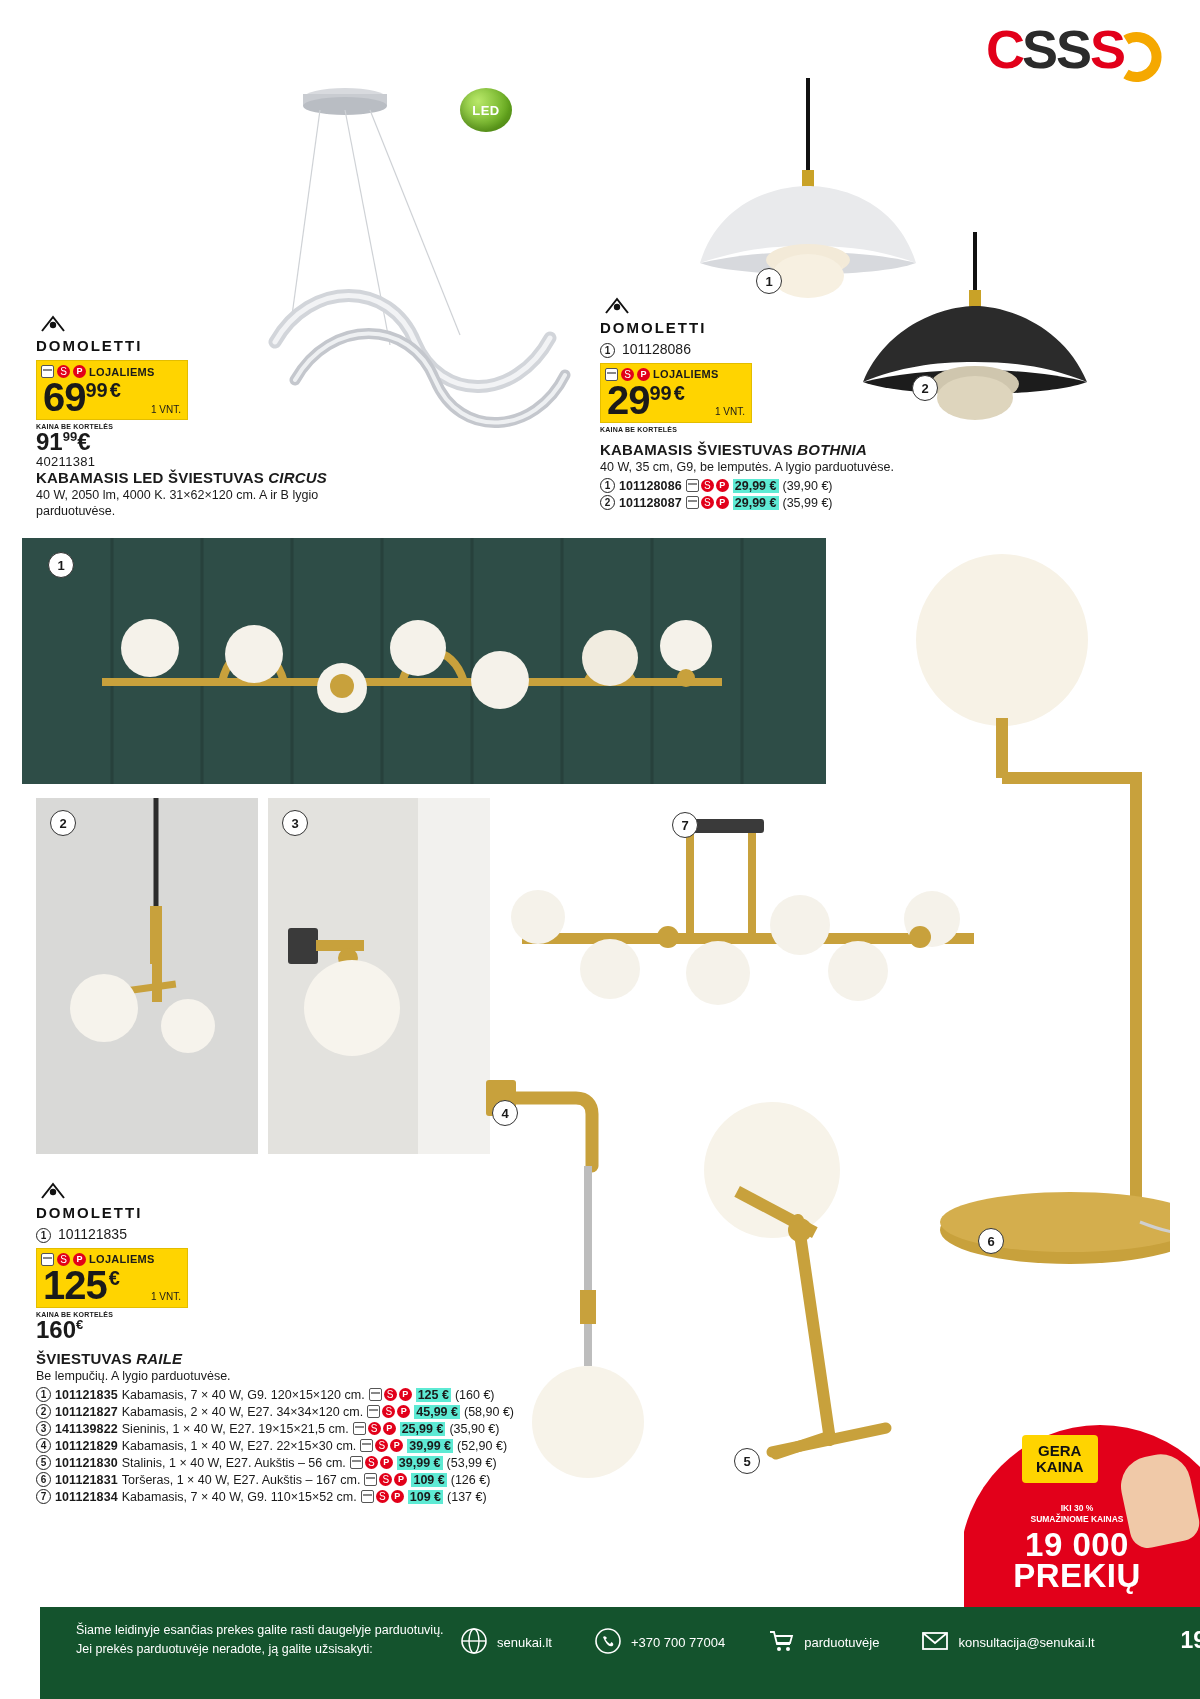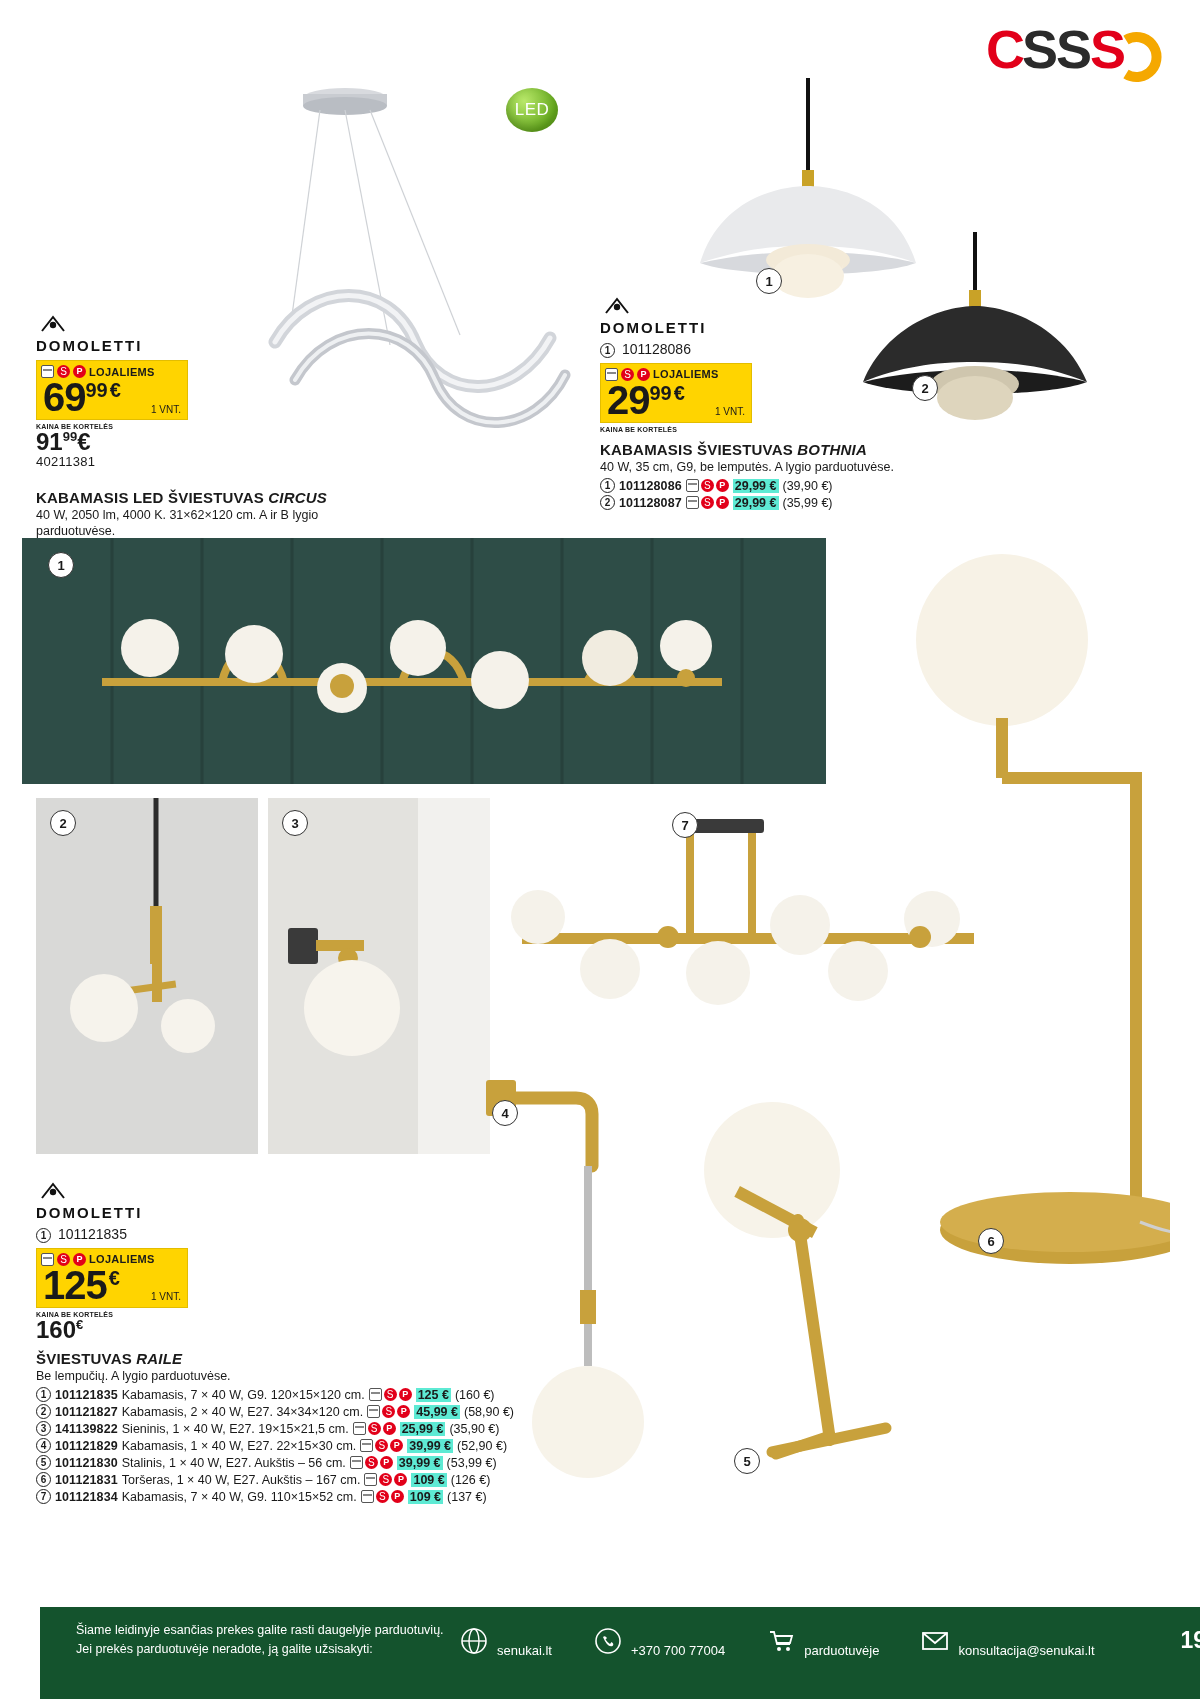--- a/index.html
+++ b/index.html
@@ -12,26 +12,26 @@
     color: #1a1a1a;
   }
   .page { position: relative; width: 1200px; height: 1699px; }
 
   
   .logo { position: absolute; right: 34px; top: 24px; width: 180px; height: 60px; }
   .logo svg { width: 100%; height: 100%; }
 
   
   .led-badge {
-    position: absolute; left: 506px; top: 88px;
+    position: absolute; left: 460px; top: 88px;
     width: 52px; height: 44px;
     background: radial-gradient(circle at 35% 30%, #b9e86a, #64a81d 70%);
     border-radius: 50%;
     display: flex; align-items: center; justify-content: center;
-    color: #fff; font-weight: normal; font-size: 17px; letter-spacing: .5px;
+    color: #fff; font-weight: bold; font-size: 13px; letter-spacing: .5px;
     box-shadow: inset 0 -5px 10px rgba(0,0,0,.18);
   }
 
   
   .brand { font-size: 15px; letter-spacing: 2px; font-weight: bold; color: #111; }
   .brand-mark { width: 34px; height: 22px; display:block; margin-bottom: 2px;}
   .brand-mark svg { width:100%; height:100%; }
 
   
   .price-card {
@@ -57,21 +57,21 @@
   }
   .price-int { font-size: 40px; letter-spacing: -1px; }
   .price-dec { font-size: 20px; margin-top: 3px; }
   .price-cur { font-size: 20px; margin-top: 3px; margin-left: 2px; }
   .price-unit { font-size: 10px; margin-left: auto; align-self: flex-end; padding-bottom: 2px; font-weight: normal;}
   .old-label { font-size: 7px; letter-spacing: .2px; margin-top: 3px; font-weight: bold; }
   .old-price { font-weight: bold; font-size: 24px; line-height: 1; }
   .old-price sup { font-size: 13px; }
 
   .prod-code { font-size: 13px; letter-spacing: .3px; }
-  .prod-title { font-size: 15px; font-weight: bold; letter-spacing: .2px; margin-top: 20px; }
+  .prod-title { font-size: 15px; font-weight: bold; letter-spacing: .2px; margin-top: 0; }
   .prod-title i { font-style: italic; }
   .prod-desc { font-size: 12.5px; margin-top: 2px; line-height: 1.25; }
 
   .num-circle {
     display: inline-flex; align-items: center; justify-content: center;
     width: 15px; height: 15px; border: 1px solid #222; border-radius: 50%;
     font-size: 10px; font-weight: bold; vertical-align: middle;
   }
   .photo-num {
     position: absolute; width: 26px; height: 26px; border-radius: 50%;
@@ -90,21 +90,21 @@
   
   .photo { position: absolute; overflow: hidden; }
 
   
   .footer {
     position: absolute; left: 0; bottom: 0; width: 1200px; height: 92px;
     background: #14532d; color: #fff; margin-left: 40px;
   }
   .footer-text { position: absolute; left: 36px; top: 14px; font-size: 12.5px; line-height: 1.5; }
   .footer-items { position: absolute; left: 420px; top: 20px; display: flex; gap: 42px; align-items: center; }
-  .fitem { display: flex; align-items: flex-end; gap: 9px; font-size: 13px; }
+  .fitem { display: flex; align-items: center; gap: 9px; font-size: 13px; }
   .fitem svg { width: 28px; height: 28px; }
   .page-num { position: absolute; right: 34px; top: 20px; font-size: 23px; font-weight: bold; }
 
   
   .gera {
     position: absolute; right: 0px; bottom: 74px; width: 236px; height: 200px;
     overflow: hidden;
   }
   .gera-bg {
     position: absolute; right: -40px; bottom: 0; width: 280px; height: 200px;
@@ -493,20 +493,36 @@
             <span class="ic card"></span>
             <span class="ic no">S</span>
             <span class="ic p">P</span>
           </span>
         <span class="hl">109 €</span>
         <span>(137 €)</span>
       </div>
     </div>
   </div>
 
+  <div class="gera">
+    <div class="gera-bg"></div>
+    <div class="gera-hand"></div>
+    <div class="gera-tag">
+      <div>GERA</div>
+      <div>KAINA</div>
+    </div>
+    <div class="gera-sub">
+      <div>IKI 30 %</div>
+      <div>SUMAŽINOME KAINAS</div>
+    </div>
+    <div class="gera-big">
+      <div>19 000</div>
+      <div>PREKIŲ</div>
+    </div>
+  </div>
 
   <div class="footer">
     <div class="footer-text">
       <div>Šiame leidinyje esančias prekes galite rasti daugelyje parduotuvių.</div>
       <div>Jei prekės parduotuvėje neradote, ją galite užsisakyti:</div>
     </div>
     <div class="footer-items">
       <div class="fitem">
         <span>
           <svg viewBox="0 0 28 28">

